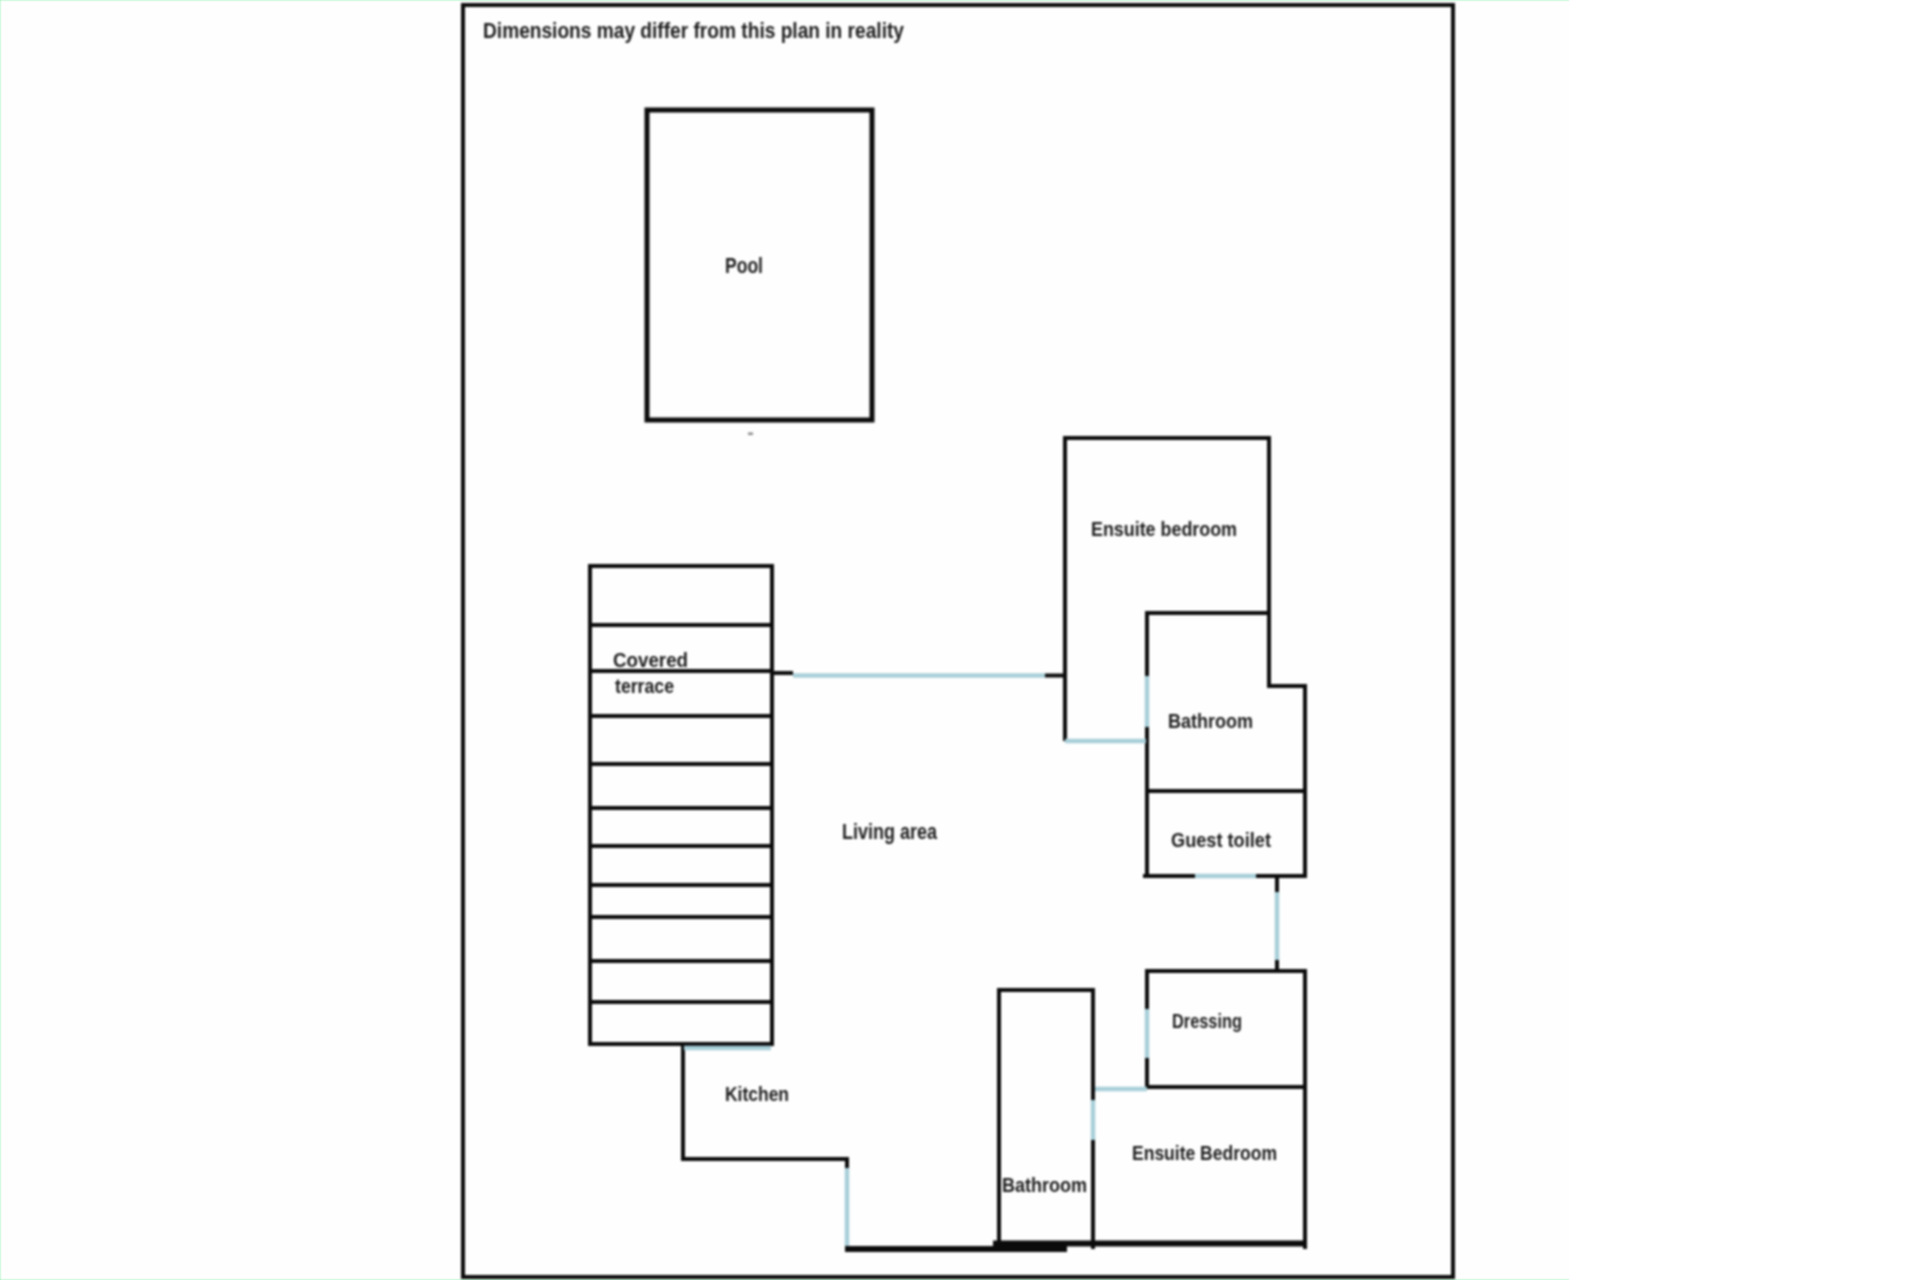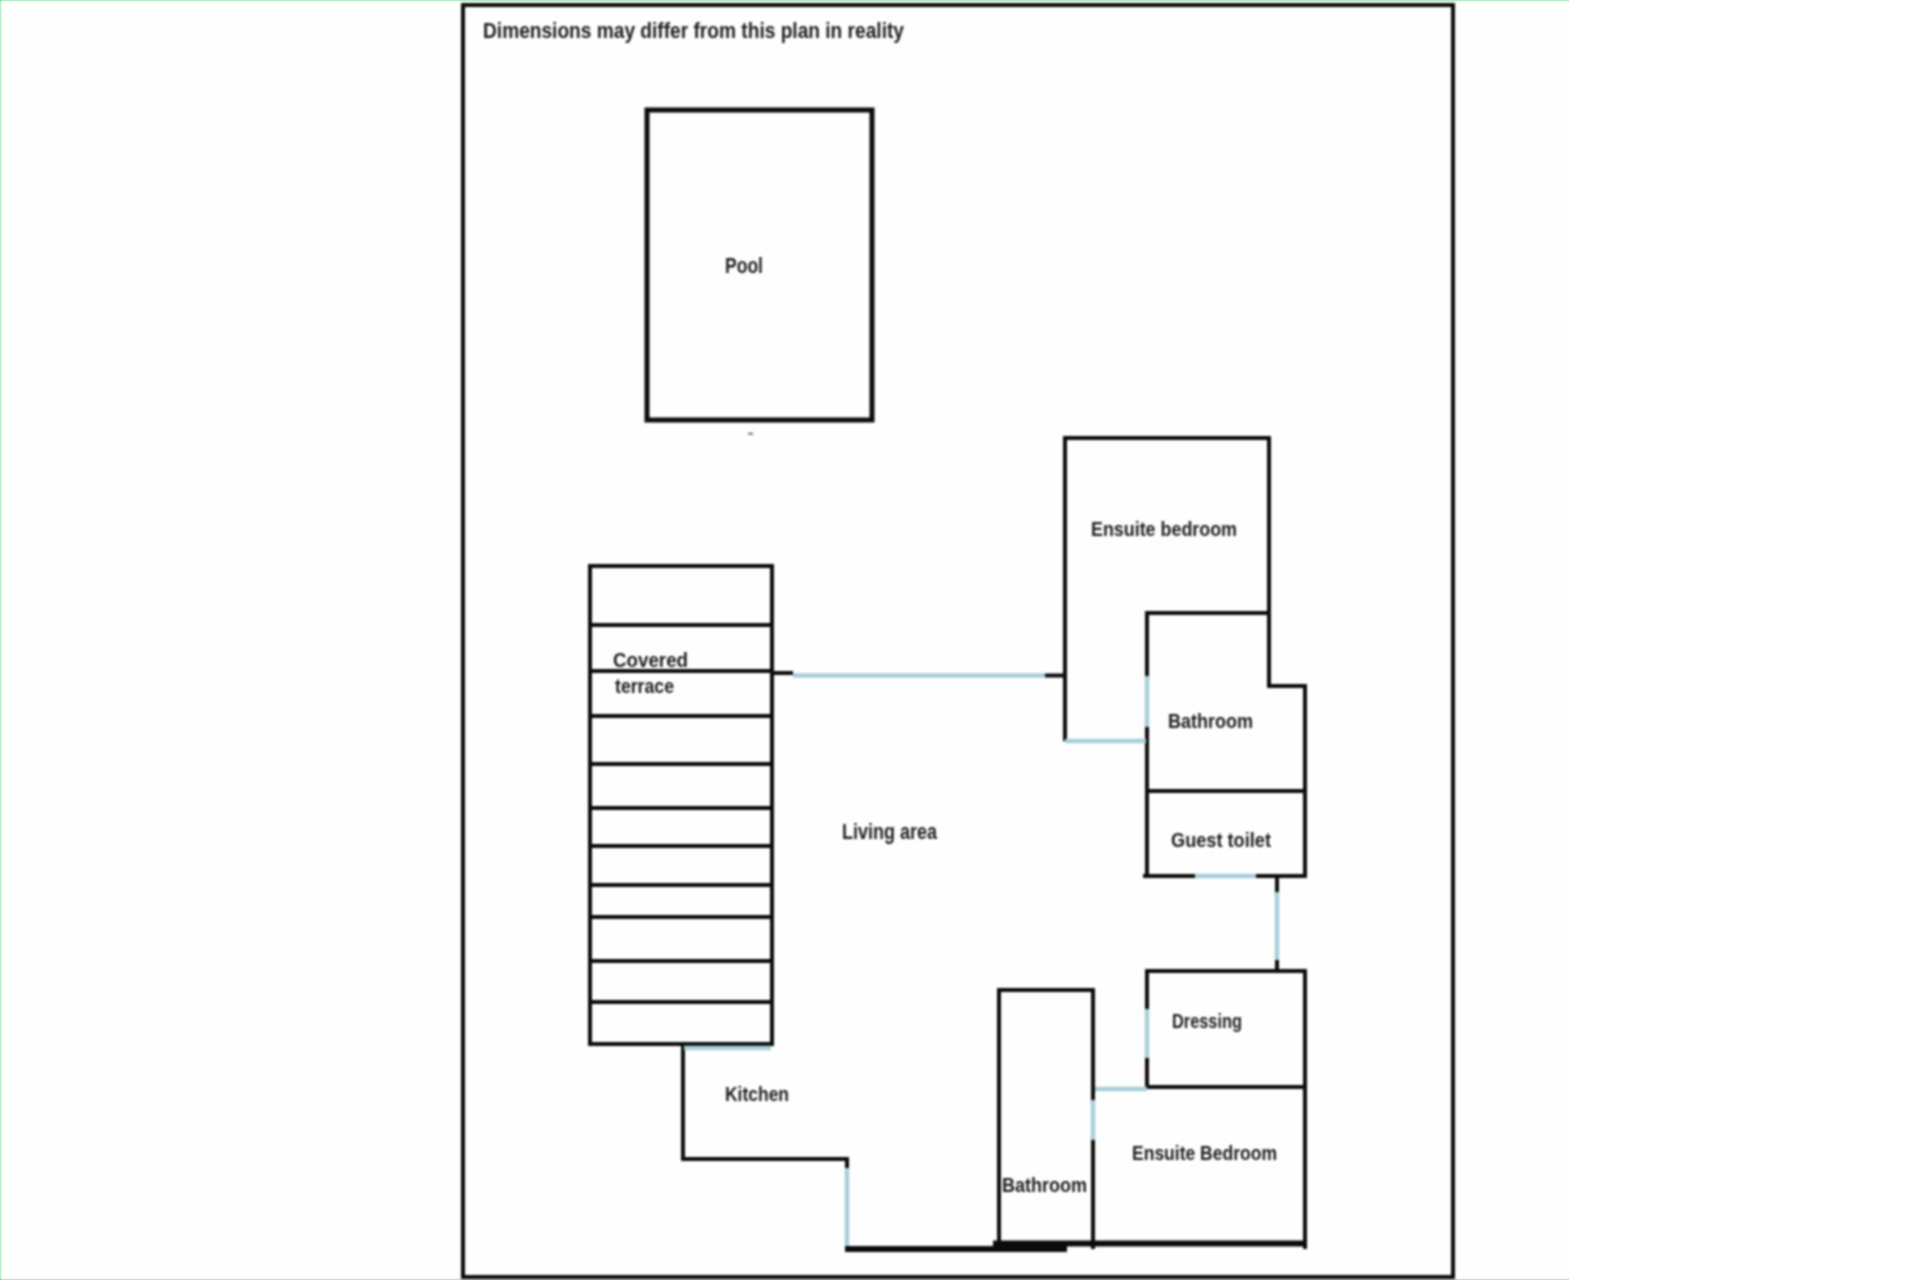--- a/index.html
+++ b/index.html
@@ -1,16 +1,16 @@
 <!DOCTYPE html>
 <html><head>
 <meta charset="utf-8">
 <style>
   html,body{margin:0;padding:0;background:#ffffff;}
-  #stage{position:relative;width:1569px;height:1280px;background:#22c55e;overflow:hidden;}
+  #stage{position:relative;width:1569px;height:1280px;background:#86efac;overflow:hidden;}
   #stage svg{filter:blur(0.95px);}
   text{font-family:"Liberation Sans",sans-serif;font-weight:bold;fill:#1c1c1c;}
 </style>
 </head>
 <body>
 <div id="stage">
 <svg width="1920" height="1280" viewBox="0 0 1920 1280" xmlns="http://www.w3.org/2000/svg">
   <rect x="0" y="0" width="1920" height="1280" fill="#fefefe"></rect>
 
   <rect x="463" y="5" width="990" height="1272" fill="none" stroke="#0b0b0b" stroke-width="4"></rect>

